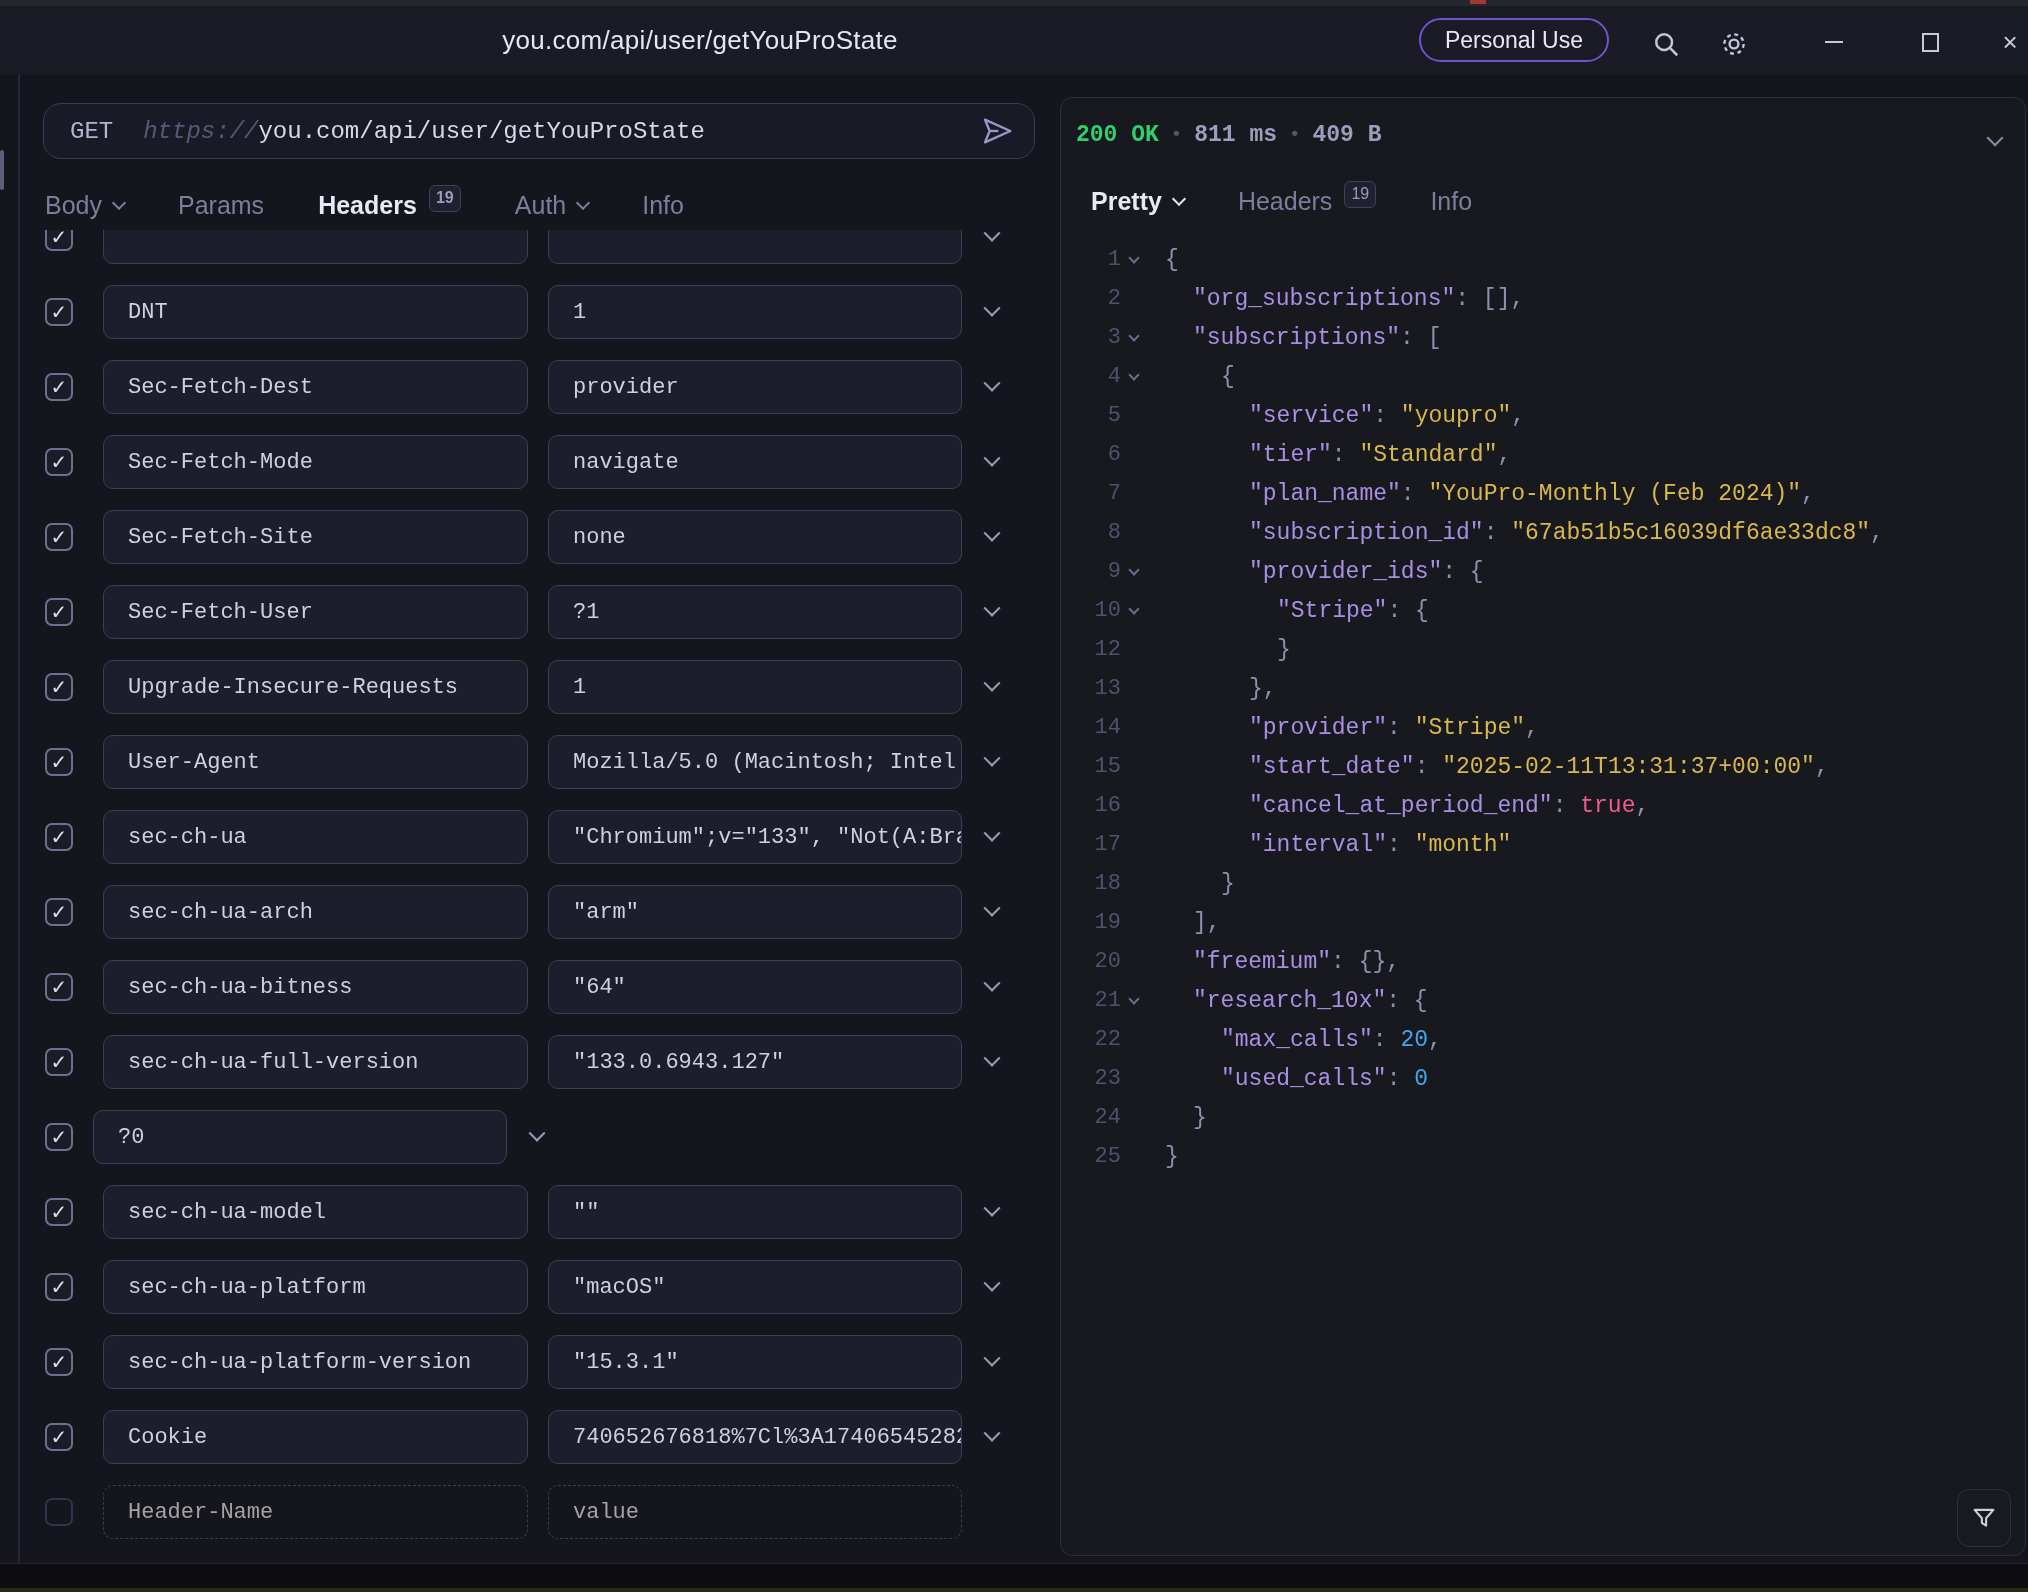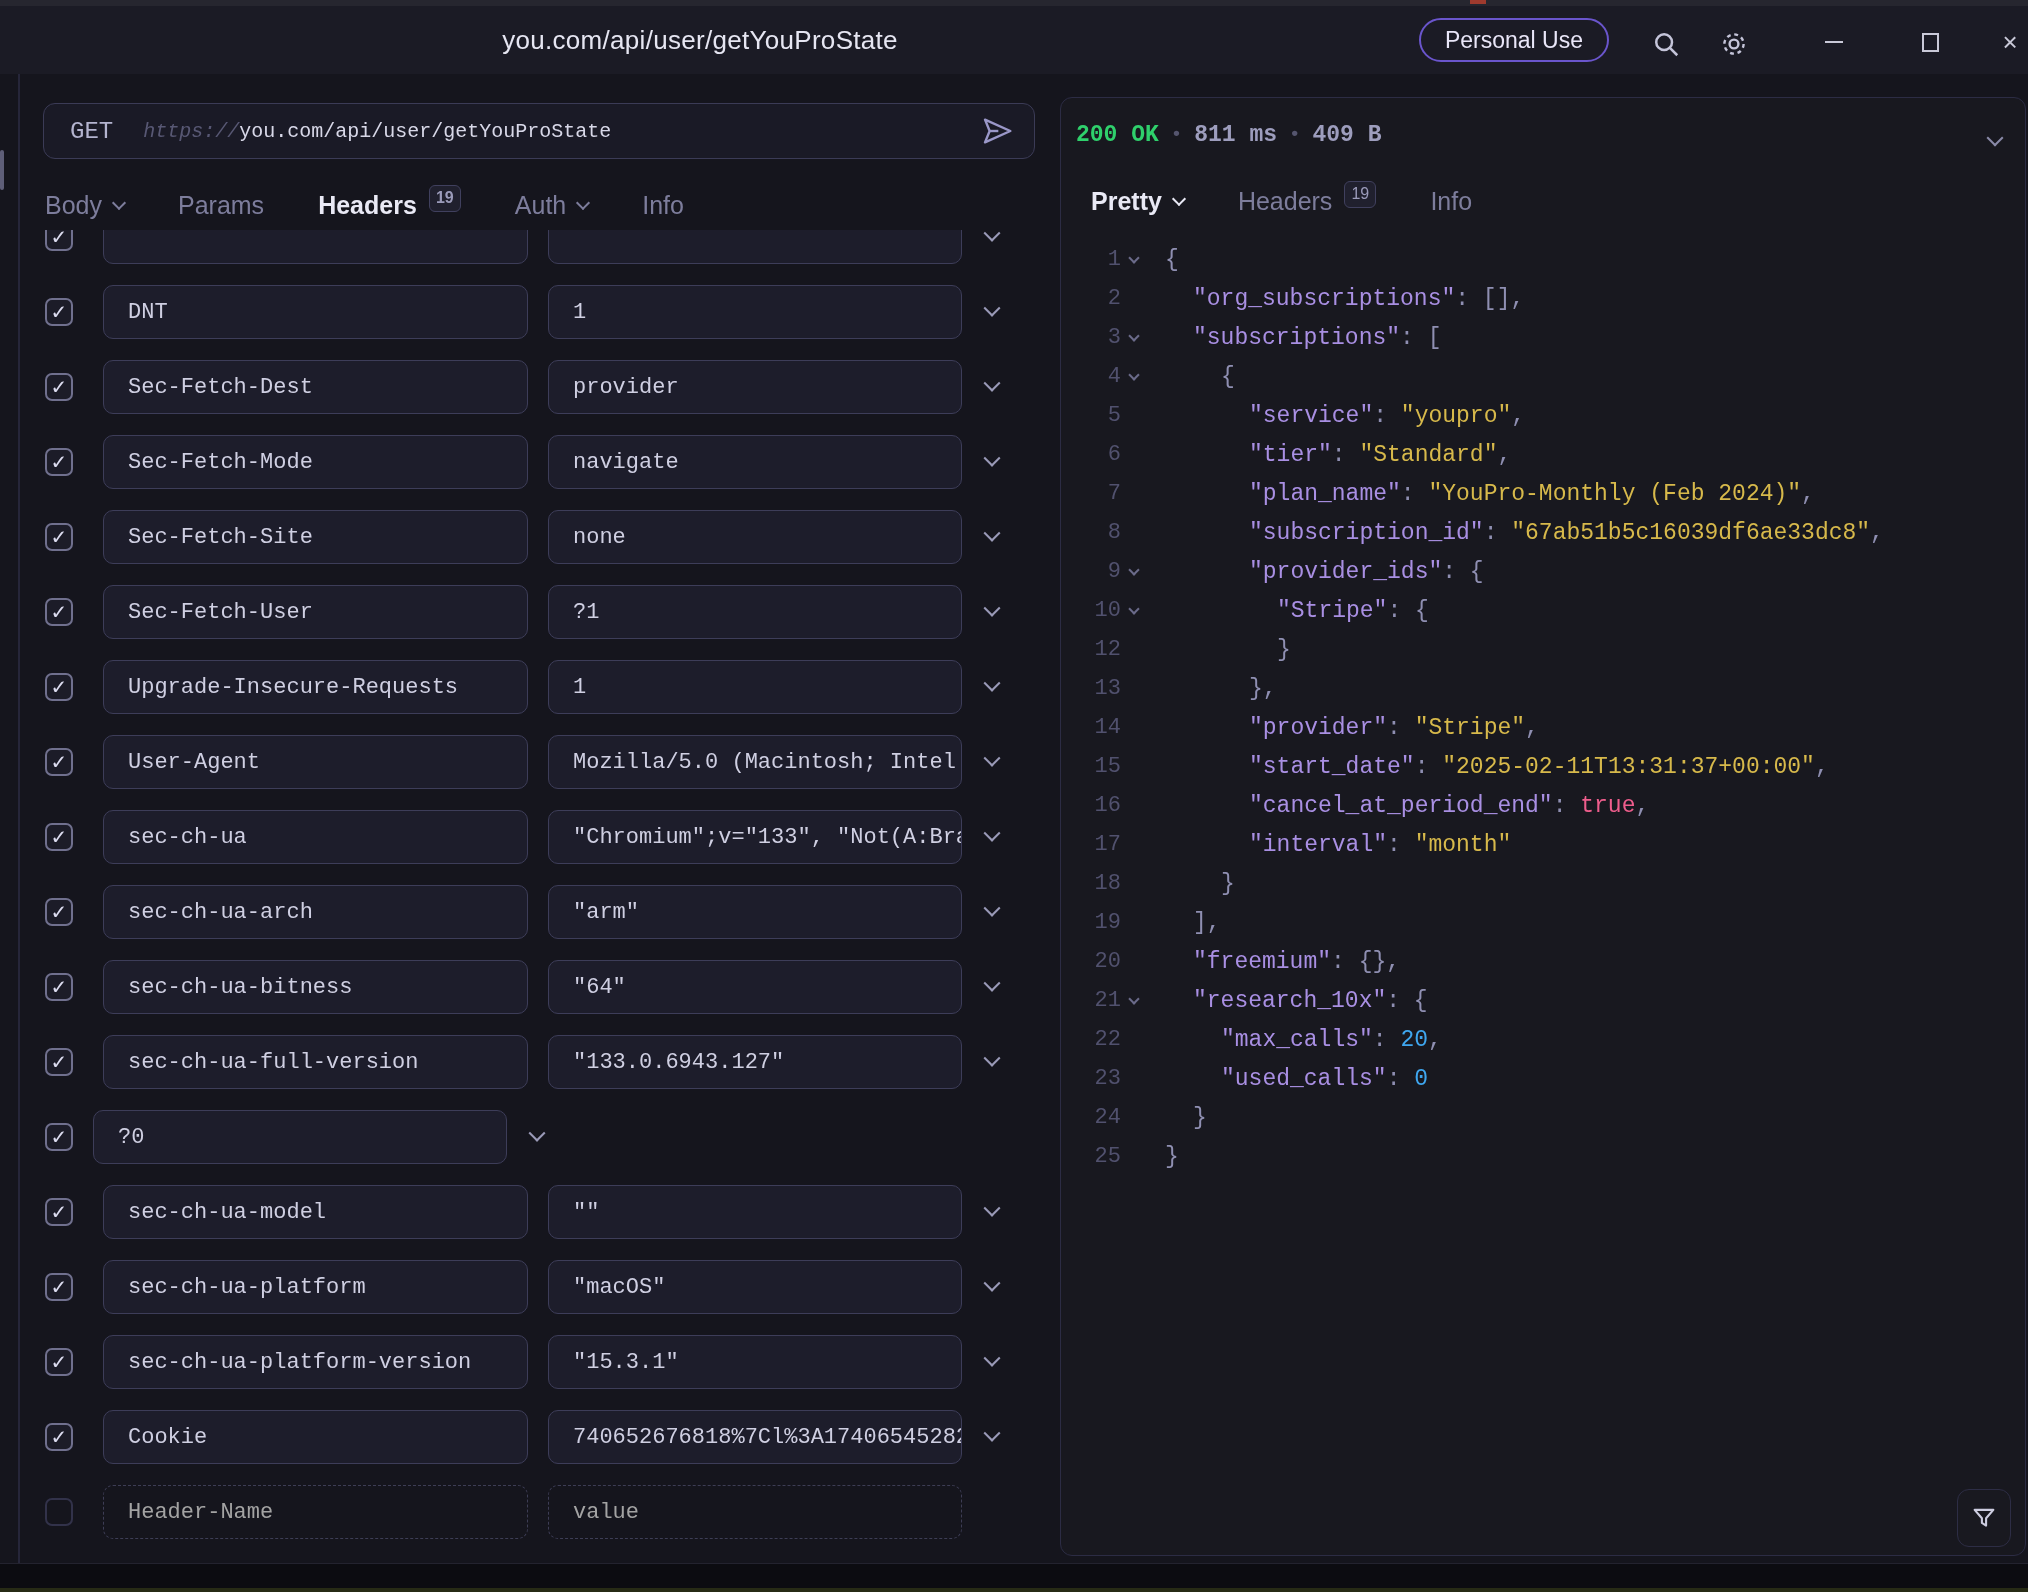--- a/index.html
+++ b/index.html
@@ -25,24 +25,24 @@
 
   
   .content { position:absolute; left:0; top:74px; width:2028px; height:1489px; background:#15151d; }
   .scroll-track { position:absolute; left:18px; top:74px; width:2px; height:1489px; background:#26263a; }
   .scroll-thumb { position:absolute; left:0; top:150px; width:4px; height:40px; background:#5e5e78; border-radius:2px; }
   .bottombar { position:absolute; left:0; top:1563px; width:2028px; height:25px; background:#0c0c11; border-top:1px solid #23232f; }
   .olive-line { position:absolute; left:0; top:1588px; width:2028px; height:4px; background:#272b15; }
 
   
   .url-box { position:absolute; left:43px; top:103px; width:992px; height:56px;
-    border:1.5px solid #3b3b56; border-radius:12px; background:#1a1a26;
+    border:1.5px solid #3b3b56; border-radius:18px; background:#1a1a26;
     display:flex; align-items:center; padding:0 20px 0 26px; }
   .method { font-size:24px; color:#b4b4cf; margin-right:30px; }
-  .url-text { font-size:20px; color:#d8d8e8; white-space:nowrap; overflow:hidden; flex:1; }
+  .url-text { font-size:24px; color:#d8d8e8; white-space:nowrap; overflow:hidden; flex:1; }
   .url-scheme { font-style:italic; color:#585874; }
   .send-btn { width:34px; height:34px; flex:none; display:flex; align-items:center;
     justify-content:center; cursor:pointer; }
 
   .tabs { position:absolute; display:flex; align-items:center; gap:54px; height:38px; }
   .tabs-left { left:45px; top:186px; }
   .tabs-resp { left:30px; top:84px; }
   .tab { display:flex; align-items:center; font-size:25px; color:#7d7d9c; cursor:pointer; }
   .tab.active { color:#e9e9f5; font-weight:700; }
   .badge { margin-left:12px; min-width:32px; height:27px; padding:0 5px; border:1px solid #40405e;

